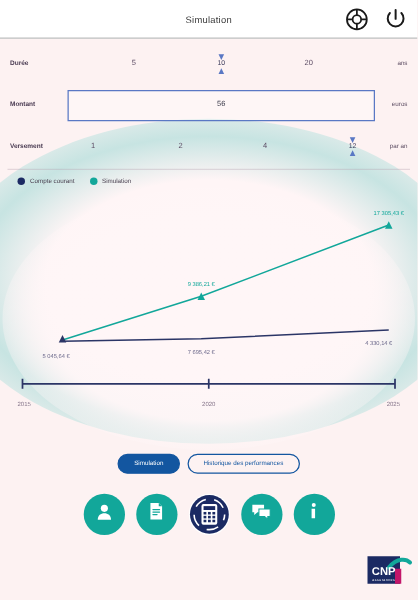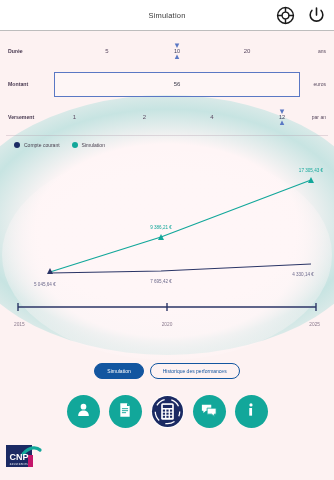--- a/index.html
+++ b/index.html
@@ -152,21 +152,21 @@
     width:33px;height:33px;border-radius:50%;
     background:#12a79a;
     display:flex;align-items:center;justify-content:center;
     position:relative;
   }
   .circ.active{background:#ffffff;}
 
   
   .logo-wrap{
     position:relative;z-index:2;
-    display:flex;justify-content:flex-start;margin-top:13px;
+    display:flex;justify-content:flex-end;margin-top:13px;
   }
   .logo{position:relative;width:46px;height:30px;}
 </style>
 </head>
 <body>
 
 <div class="topbar">
   <div class="topbar-title">Simulation</div>
   <div class="topbar-icons">
     <span class="ico-btn">

